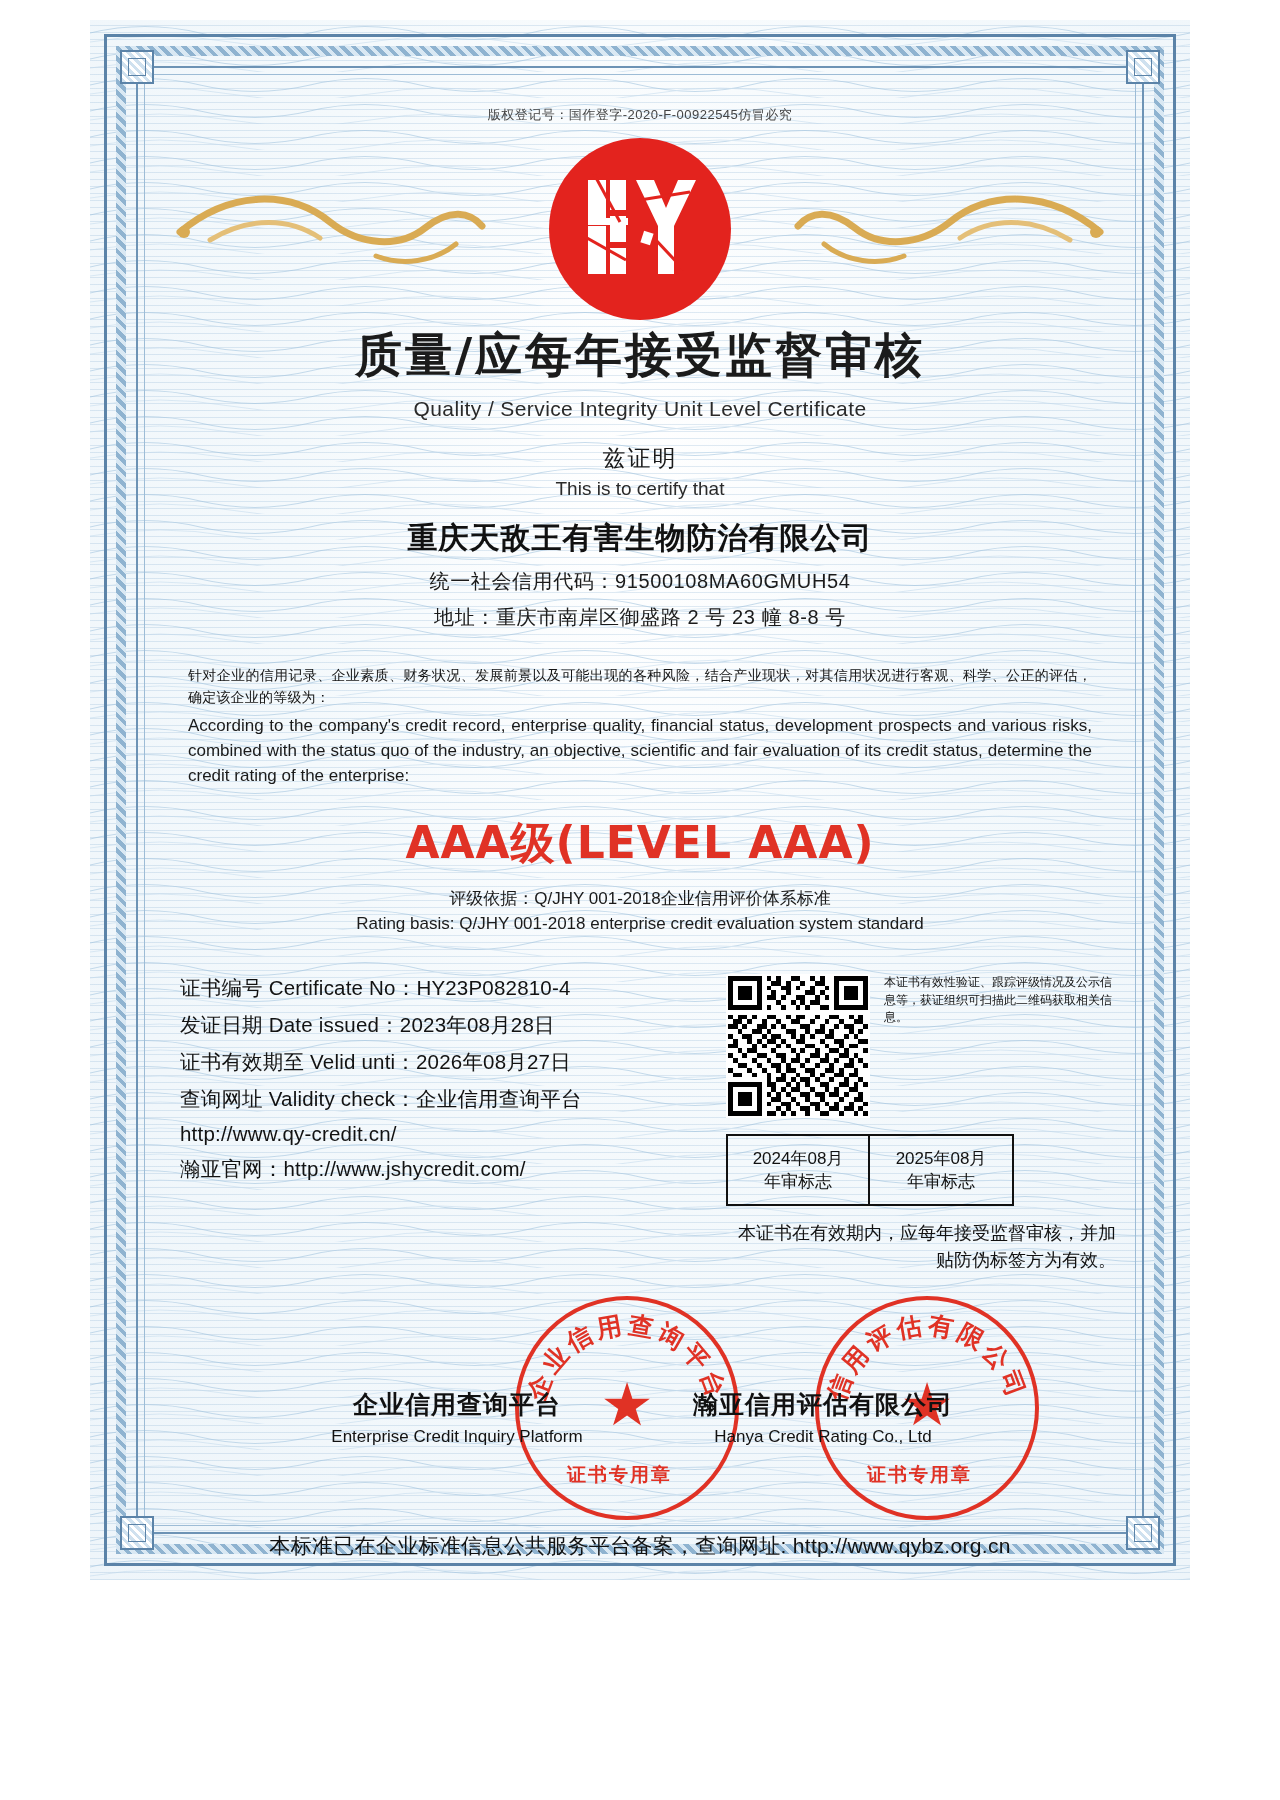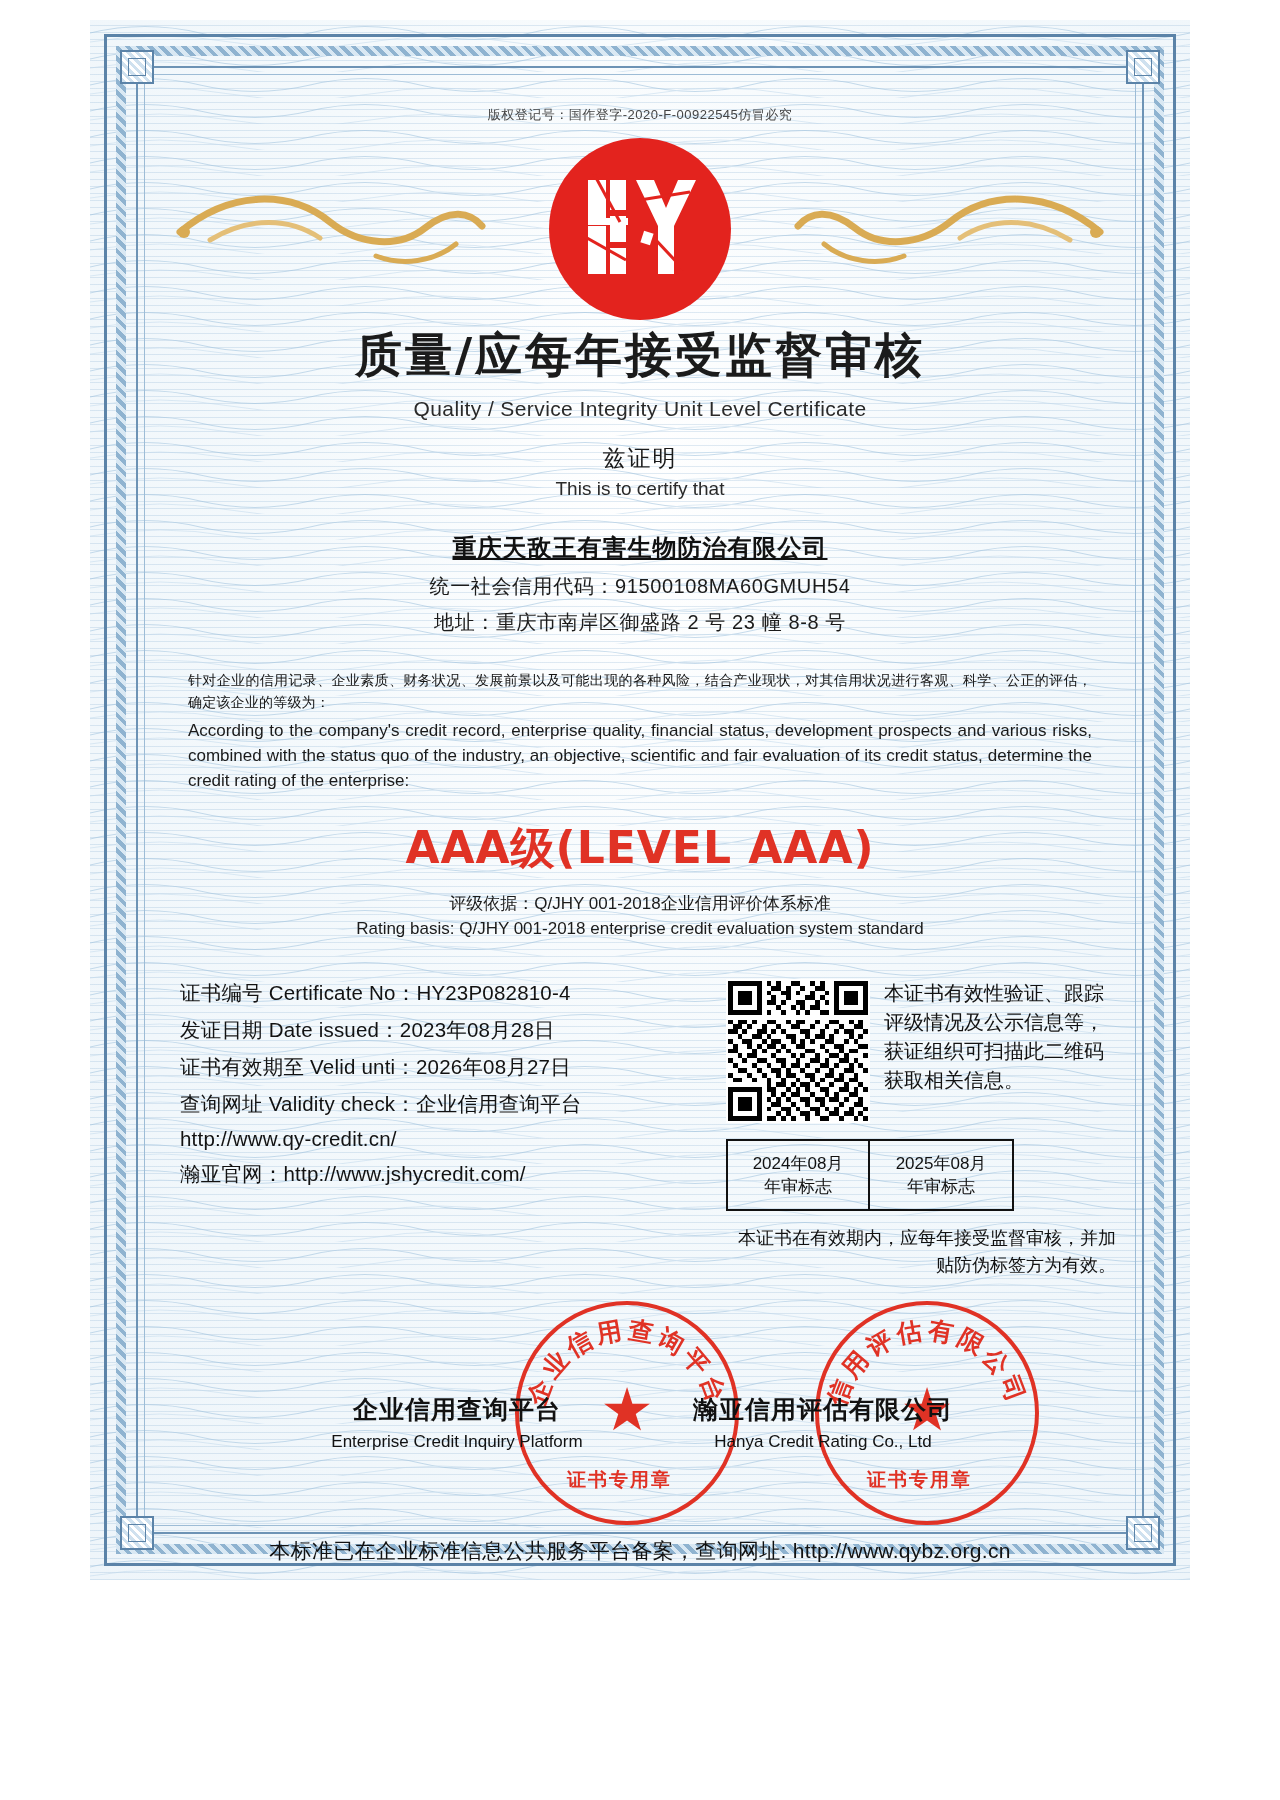--- a/index.html
+++ b/index.html
@@ -154,27 +154,26 @@
     color: #1b1b1b;
     margin-top: 22px;
     letter-spacing: 2px;
   }
   .certify-en {
     font-size: 19px;
     color: #2a2a2a;
     margin-top: 4px;
   }
   .company-name {
-    font-size: 24px;
+    font-size: 30px;
     font-weight: 700;
     color: #111;
-    margin-top: 32px;
+    margin-top: 18px;
     letter-spacing: 1px;
     font-family: "DejaVu Sans", "Liberation Sans", sans-serif;
-    text-decoration: underline;
   }
   .company-code,
   .company-addr {
     font-size: 20px;
     color: #1b1b1b;
     margin-top: 9px;
     letter-spacing: .6px;
   }
 
   
@@ -248,21 +247,21 @@
   }
   .qr {
     width: 144px;
     height: 144px;
     flex: 0 0 144px;
     background: #fff;
     padding: 2px;
     box-sizing: border-box;
   }
   .qr-note {
-    font-size: 20px;
+    font-size: 12px;
     line-height: 1.45;
     color: #121212;
     margin-left: 14px;
     text-align: left;
   }
   .stamp-boxes {
     display: flex;
     margin-top: 16px;
     gap: 0;
   }

